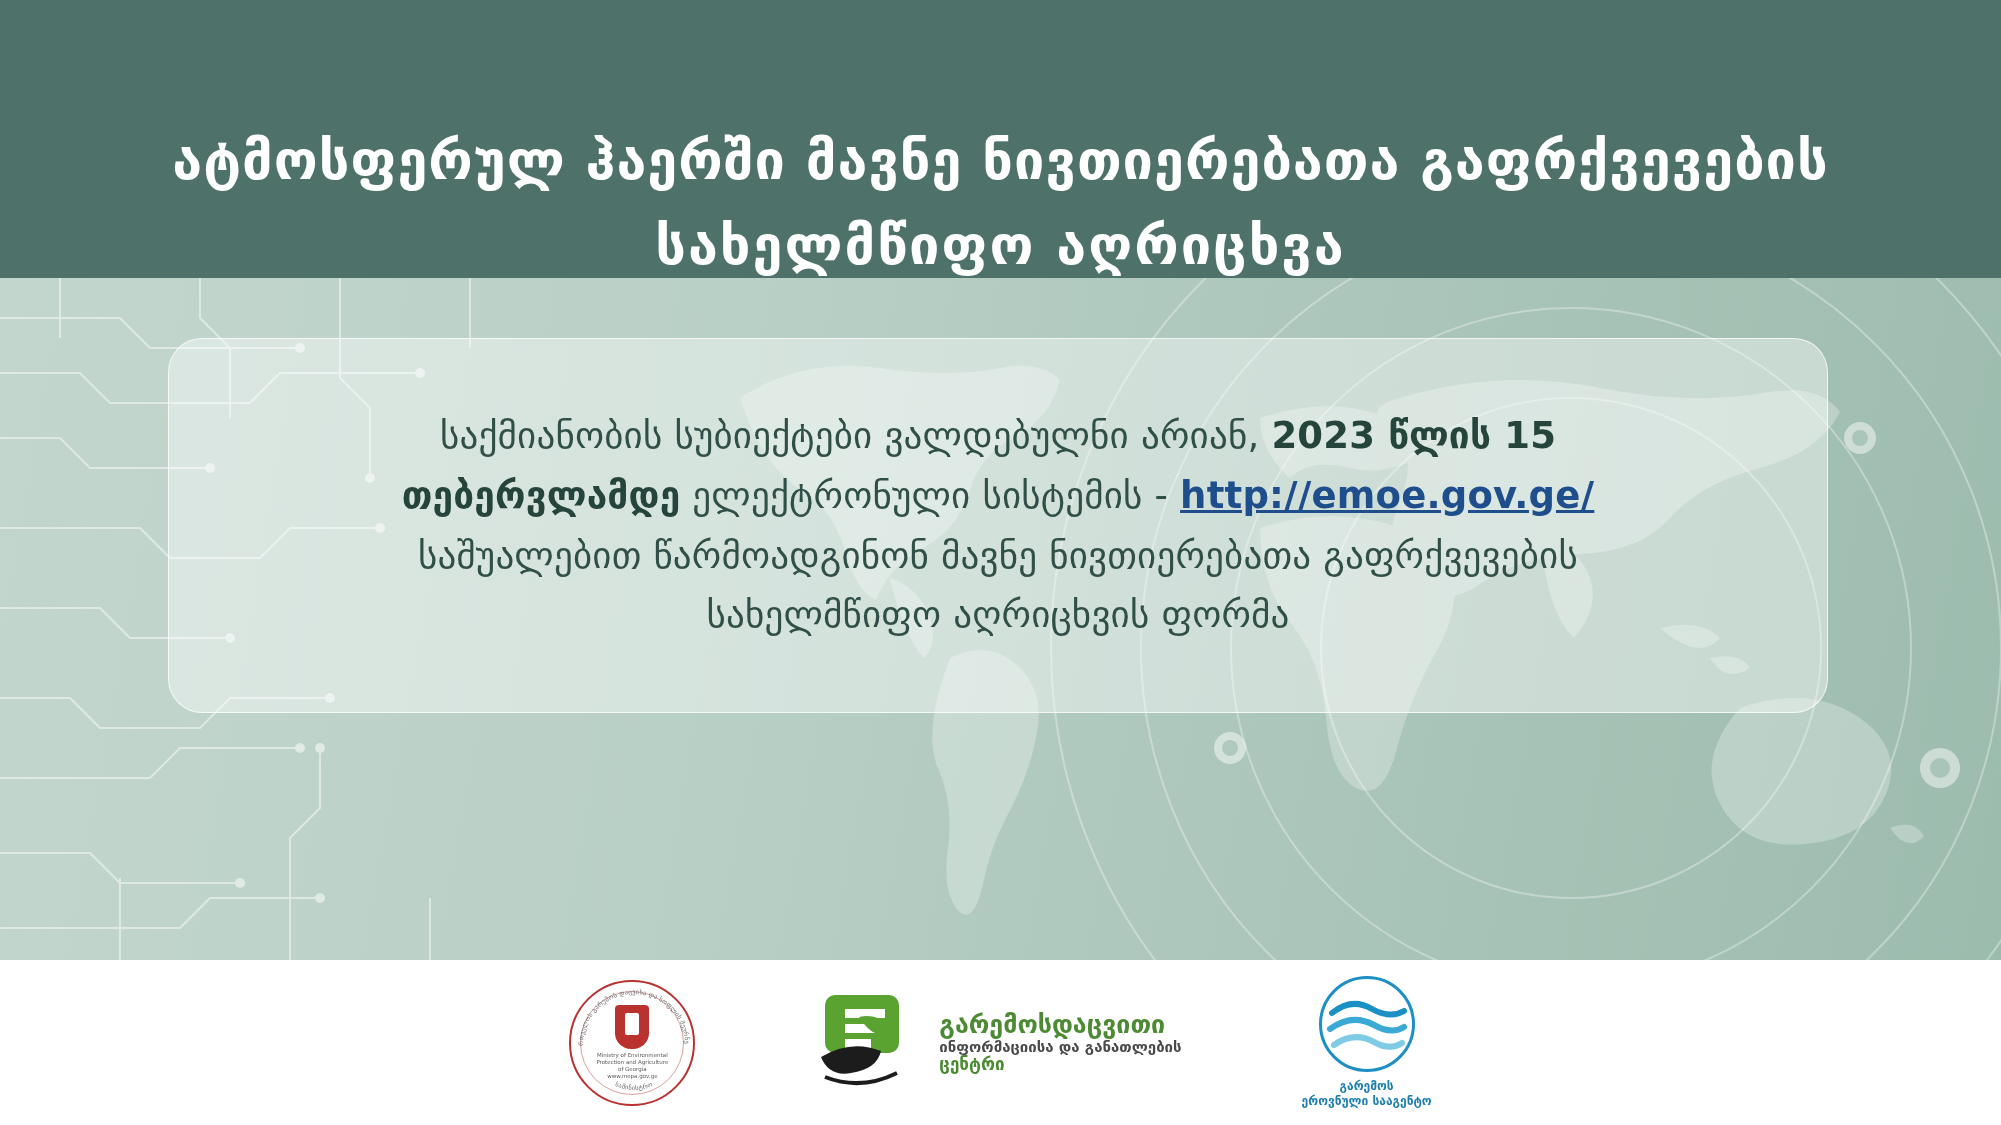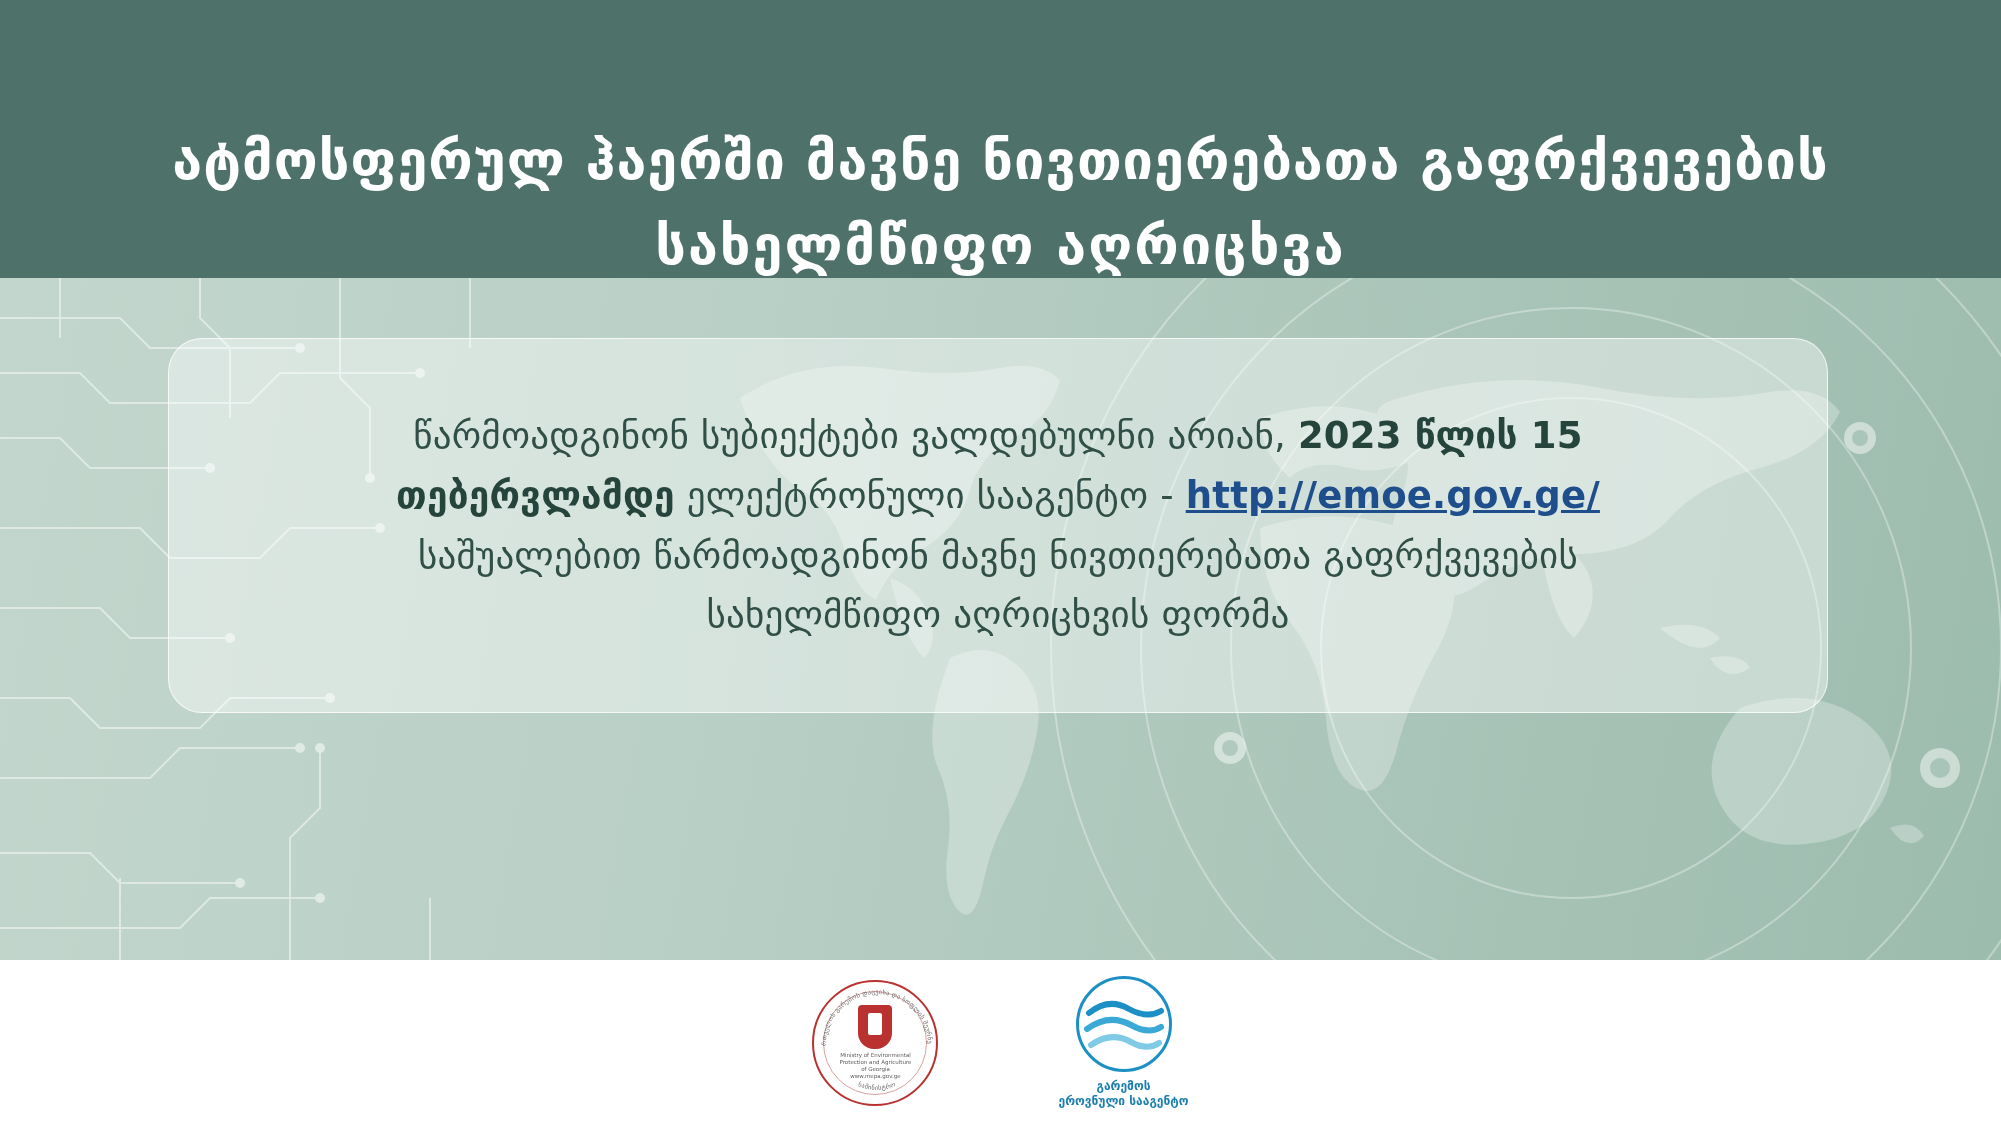--- a/index.html
+++ b/index.html
@@ -292,21 +292,21 @@
         <circle cx="1160" cy="130" r="8" fill="#b6cec4"></circle>
         <circle cx="530" cy="440" r="16"></circle>
         <circle cx="530" cy="440" r="8" fill="#b6cec4"></circle>
         <circle cx="1240" cy="460" r="20"></circle>
         <circle cx="1240" cy="460" r="10" fill="#b6cec4"></circle>
       </g>
     </svg>
 
     <div class="card">
       <div class="card-text">
-        <span>წარმოადგინონ სუბიექტები ვალდებულნი არიან, </span><b>2023 წლის 15 თებერვლამდე</b><span> ელექტრონული სააგენტო - </span><a class="url" href="#">http://emoe.gov.ge/</a><span> საშუალებით წარმოადგინონ მავნე ნივთიერებათა გაფრქვევების სახელმწიფო აღრიცხვის ფორმა</span>
+        <span>საქმიანობის სუბიექტები ვალდებულნი არიან, </span><b>2023 წლის 15 თებერვლამდე</b><span> ელექტრონული სისტემის - </span><a class="url" href="#">http://emoe.gov.ge/</a><span> საშუალებით წარმოადგინონ მავნე ნივთიერებათა გაფრქვევების სახელმწიფო აღრიცხვის ფორმა</span>
       </div>
     </div>
 
   </div>
 
   <div class="footer">
 
     <div class="logo">
       <div class="seal">
         <svg class="ring-text" viewBox="0 0 126 126">
@@ -322,20 +322,36 @@
           <div class="seal-caption">
             <div>Ministry of Environmental</div>
             <div>Protection and Agriculture</div>
             <div>of Georgia</div>
             <div>www.mepa.gov.ge</div>
           </div>
         </div>
       </div>
     </div>
 
+    <div class="logo logo2">
+      <svg class="mark2" viewBox="0 0 110 104">
+        <rect x="10" y="4" width="74" height="58" rx="10" fill="#5aa330"></rect>
+        <path d="M30 18 h40 v9 h-40z" fill="#ffffff"></path>
+        <path d="M30 33 h40 v9 h-40z" fill="#ffffff"></path>
+        <path d="M30 48 h26 v9 h-26z" fill="#ffffff"></path>
+        <path d="M44 26 q18 -4 34 10 q-16 18 -34 -10z" fill="#5aa330"></path>
+        <path d="M6 66 q30 -18 60 -6 q-4 18 -30 22 q-22 4 -30 -16z" fill="#1c1c1c"></path>
+        <path d="M10 86 q36 14 72 -4" stroke="#1c1c1c" stroke-width="4" fill="none"></path>
+      </svg>
+      <div class="logo2-text">
+        <span class="t1">გარემოსდაცვითი</span>
+        <span class="t2">ინფორმაციისა და განათლების</span>
+        <span class="t3">ცენტრი</span>
+      </div>
+    </div>
 
     <div class="logo logo3">
       <div class="mark3">
         <svg viewBox="0 0 90 90" width="90" height="90">
           <path d="M10 34 q20 -16 40 -4 q18 10 32 2" stroke="#1c8fc4" stroke-width="6" fill="none" stroke-linecap="round"></path>
           <path d="M8 50 q22 -16 44 -4 q18 10 30 2" stroke="#3aa9d6" stroke-width="6" fill="none" stroke-linecap="round"></path>
           <path d="M12 66 q20 -14 40 -3 q16 9 28 1" stroke="#7fcbe6" stroke-width="6" fill="none" stroke-linecap="round"></path>
         </svg>
       </div>
       <div class="logo3-caption">

